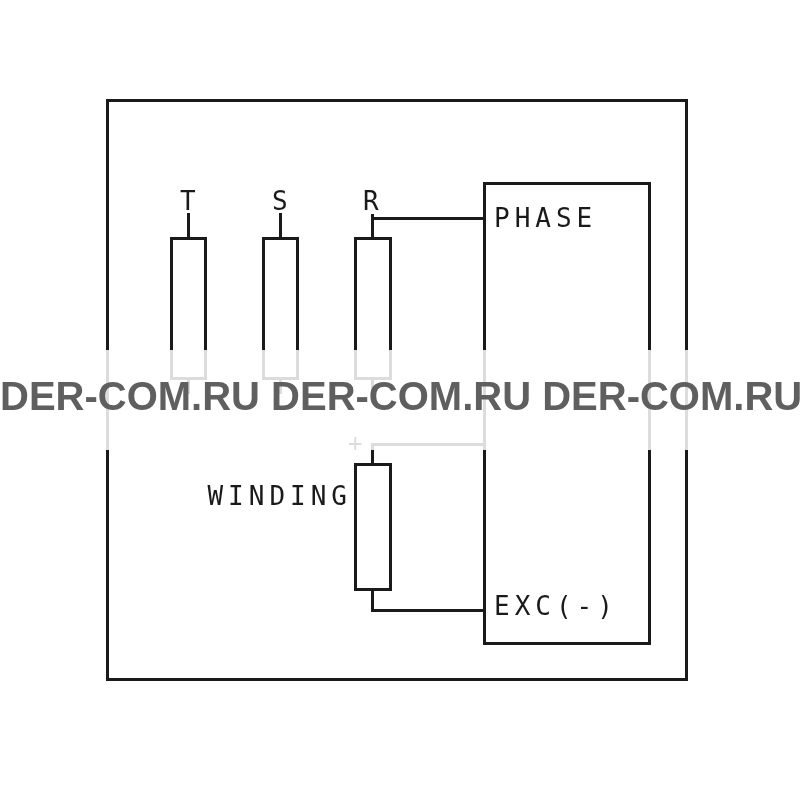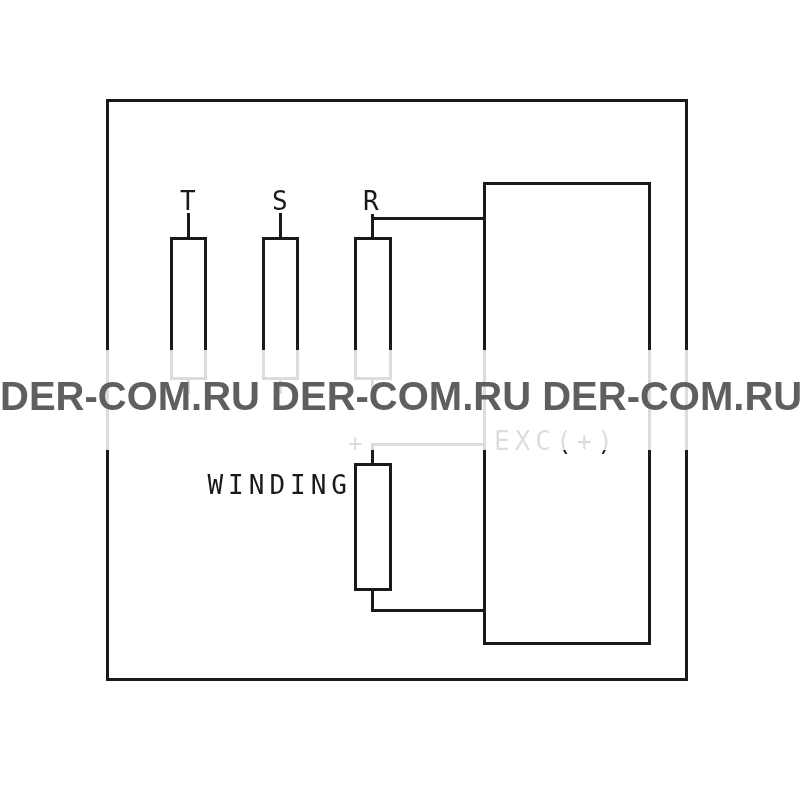--- a/index.html
+++ b/index.html
@@ -32,21 +32,22 @@
   }
 </style>
 </head>
 <body>
 
 <div class="canvas">
 
   <div class="abs frame" style="left:106px;top:99px;width:582px;height:582px;"></div>
 
   <div class="abs frame" style="left:483px;top:182px;width:168px;height:463px;"></div>
-  <div class="abs lbl" style="left:494px;top:428px;">EXC(+)</div>
+  <div class="abs lbl" style="left:494px;top:205px;">PHASE</div>
+  <div class="abs lbl" style="left:494px;top:593px;">EXC(-)</div>
 
   <div class="abs lbl" style="left:180px;top:188px;">T</div>
   <div class="abs lbl" style="left:272px;top:188px;">S</div>
   <div class="abs lbl" style="left:363px;top:188px;">R</div>
 
   <div class="abs wire" style="left:187px;top:213px;width:3px;height:26px;"></div>
   <div class="abs wire" style="left:279px;top:213px;width:3px;height:26px;"></div>
   <div class="abs wire" style="left:371px;top:214px;width:3px;height:25px;"></div>
 
   <div class="abs wire" style="left:371px;top:217px;width:112px;height:3px;"></div>
@@ -60,19 +61,19 @@
   <div class="abs wire" style="left:371px;top:380px;width:3px;height:14px;"></div>
 
   <div class="abs lbl plus" style="left:348px;top:431px;">+</div>
   <div class="abs wire" style="left:371px;top:443px;width:112px;height:3px;"></div>
   <div class="abs wire" style="left:371px;top:443px;width:3px;height:22px;"></div>
   <div class="abs bar" style="left:354px;top:463px;width:38px;height:128px;"></div>
   <div class="abs wire" style="left:371px;top:589px;width:3px;height:23px;"></div>
   <div class="abs wire" style="left:371px;top:609px;width:112px;height:3px;"></div>
 
   <div class="abs lbl lbl-right" style="left:140px;top:463px;width:212px;">
-    <div style="margin-top:9px;">WINDING</div>
+    <div style="margin-top:20px;">WINDING</div>
   </div>
 
   <div class="abs wm-band"></div>
   <div class="abs wm-text">DER-COM.RU DER-COM.RU DER-COM.RU</div>
 
 </div>
 
 </body></html>

